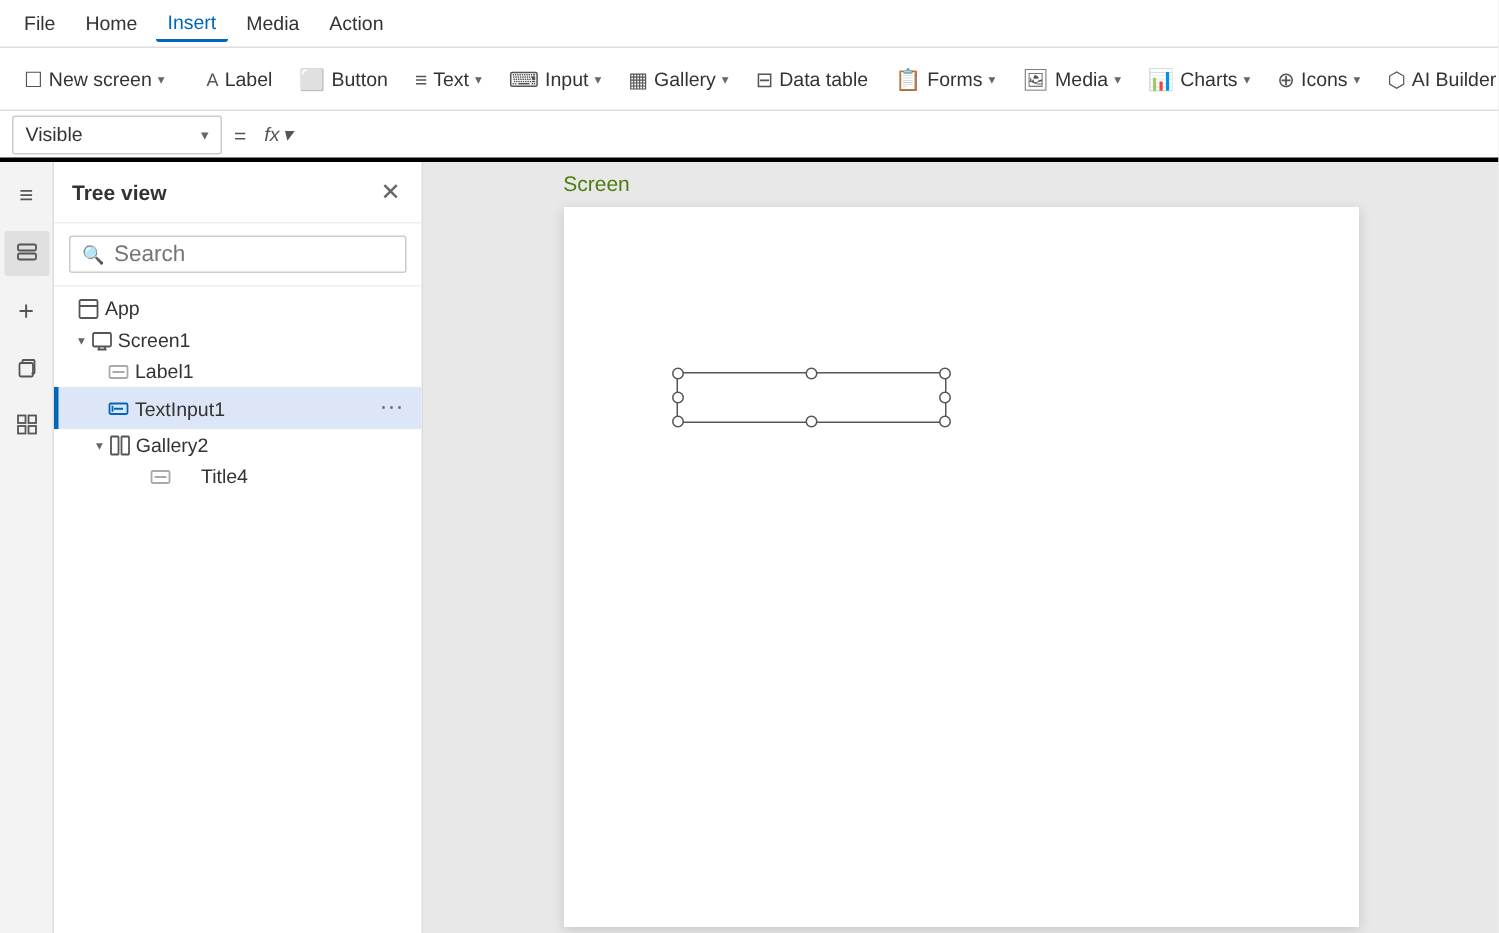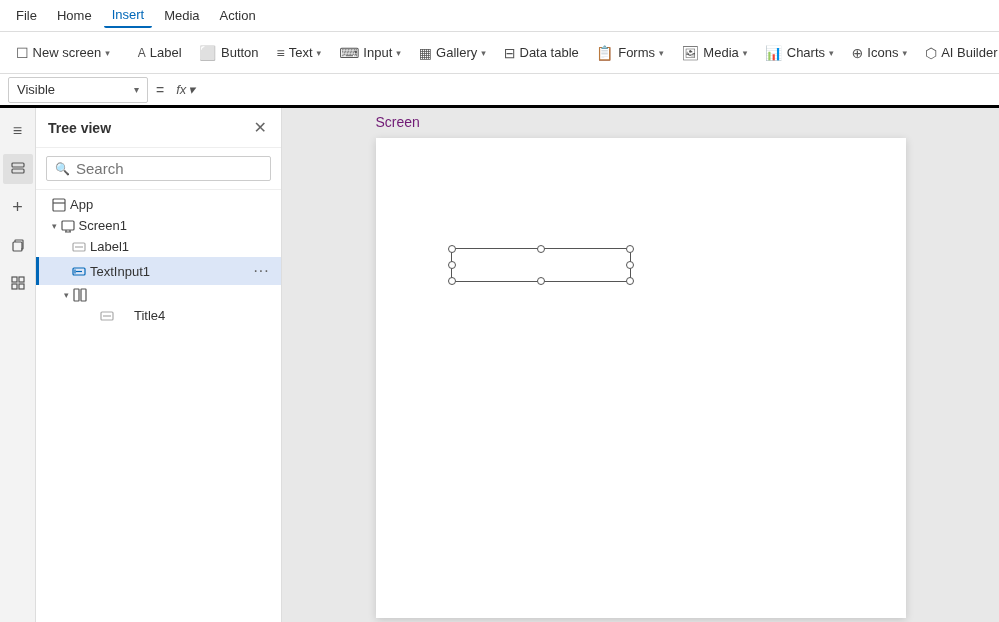--- a/index.html
+++ b/index.html
@@ -259,21 +259,21 @@
       width: 3px;
       background: #0067b8;
     }
 
     
     .screen-label {
       position: absolute;
       top: -24px;
       left: 0;
       font-size: 14px;
-      color: #701a75;
+      color: #4d7c0f;
       font-weight: 500;
     }
   </style>
 </head>
 <body>
 
 <div class="menu-bar">
   <div class="menu-item">File</div>
   <div class="menu-item">Home</div>
   <div class="menu-item active">Insert</div>
@@ -437,20 +437,21 @@
         <span class="tree-item-more" style="visibility:visible;">···</span>
       </div>
 
       <div class="tree-item">
         <div style="display:flex;align-items:center;gap:4px;margin-left:20px;width:100%;">
           <span class="chevron-down-sm">▾</span>
           <svg width="14" height="14" viewBox="0 0 14 14">
             <rect x="1" y="1" width="5" height="12" rx="0.5" stroke="#555" stroke-width="1.2" fill="none"></rect>
             <rect x="8" y="1" width="5" height="12" rx="0.5" stroke="#555" stroke-width="1.2" fill="none"></rect>
           </svg>
+          <span class="tree-item-label">Gallery2</span>
         </div>
       </div>
 
       <div class="tree-item">
         <div style="display:flex;align-items:center;gap:20px;margin-left:56px;width:100%;">
           <svg width="14" height="14" viewBox="0 0 14 14">
             <rect x="1" y="3" width="12" height="8" rx="1" stroke="#aaa" stroke-width="1.2" fill="none"></rect>
             <path d="M3 7h8" stroke="#aaa" stroke-width="1.2"></path>
           </svg>
           <span class="tree-item-label">Title4</span>

